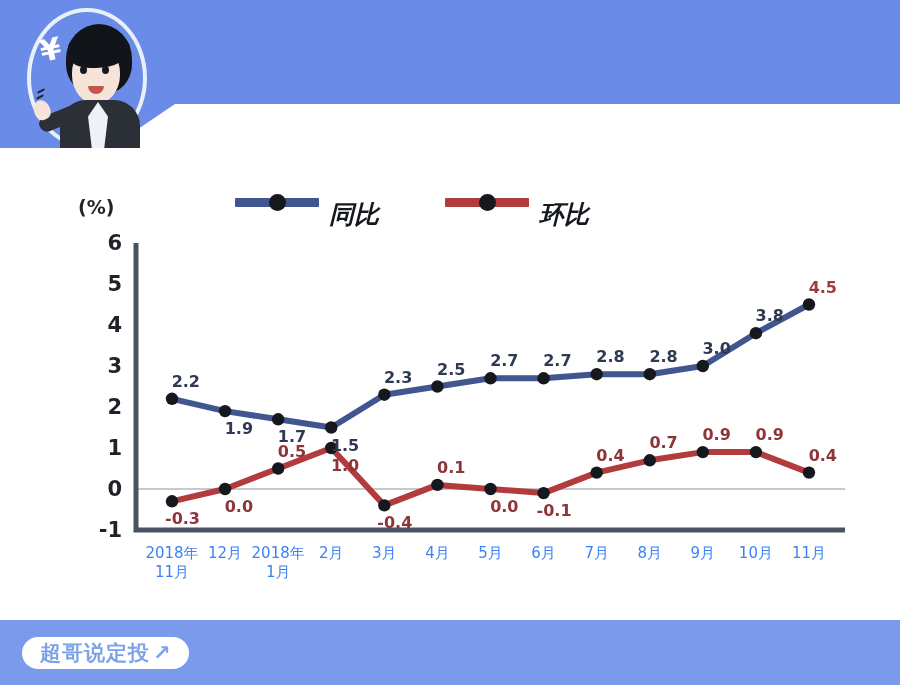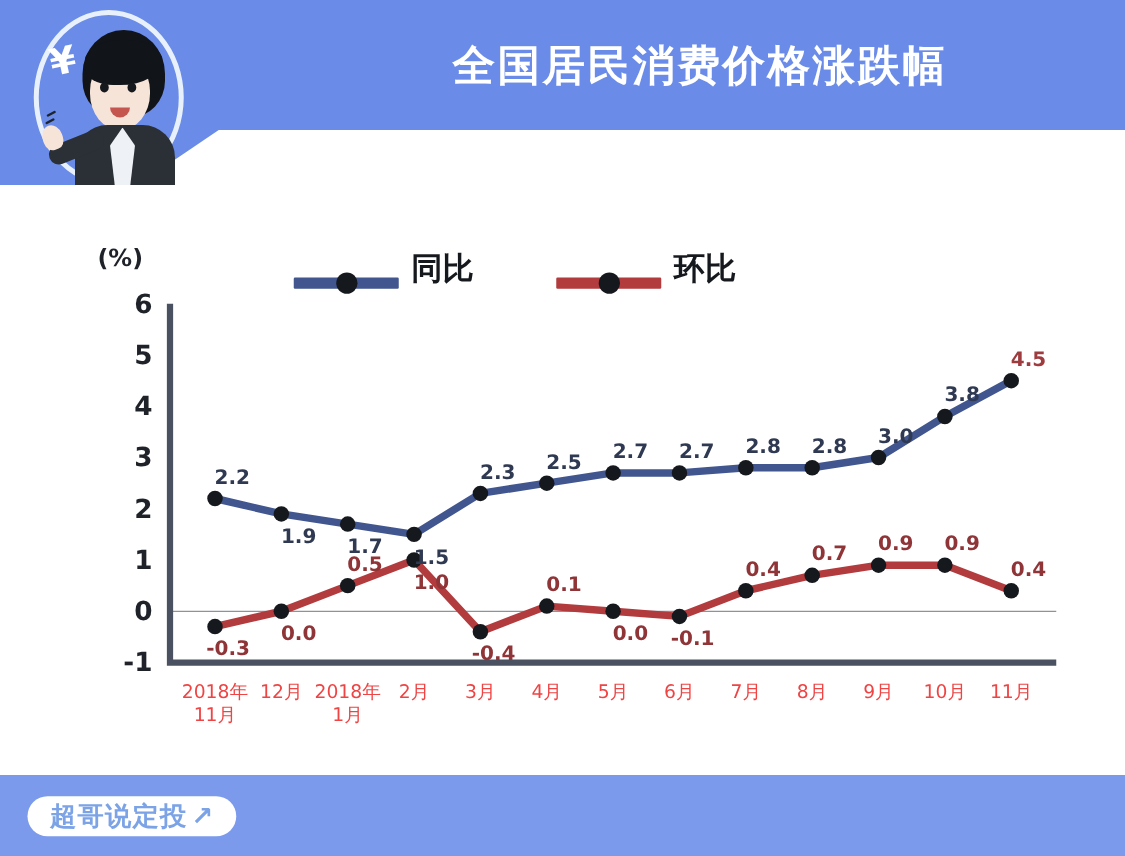--- a/index.html
+++ b/index.html
@@ -176,22 +176,23 @@
   }
   .legend {
     position: absolute;
     left: 235px; top: 50px;
     display: flex;
     align-items: center;
     gap: 66px;
   }
   .legend-item {
     display: flex;
-    align-items: flex-end;
+    align-items: flex-start;
     gap: 10px;
+    font-style: italic;
   }
   .legend-swatch {
     position: relative;
     width: 84px;
     height: 9px;
     border-radius: 1px;
   }
   .legend-swatch::after {
     content: "";
     position: absolute;
@@ -222,21 +223,21 @@
     font-weight: bold;
     color: #1f2329;
     font-family: "DejaVu Sans", "Liberation Sans", sans-serif;
     transform: translateY(-50%);
   }
   .x-tick {
     position: absolute;
     width: 76px;
     text-align: center;
     font-size: 15px;
-    color: #ef4444;
+    color: #3b82f6;
     line-height: 1.26;
     font-family: "DejaVu Sans", "Liberation Sans", sans-serif;
   }
   .dlabel {
     position: absolute;
     width: 56px;
     text-align: right;
     font-size: 16px;
     font-weight: bold;
     font-family: "DejaVu Sans", "Liberation Sans", sans-serif;
@@ -303,21 +304,20 @@
     <div class="avatar-body"></div>
     <div class="avatar-shirt"></div>
     <div class="avatar-arm"></div>
     <div class="avatar-hand"></div>
     <div class="avatar-spark">
         <i></i>
         <i></i>
       </div>
   </div>
 
-  <div class="header-title">全国居民消费价格涨跌幅</div>
 </div>
 
 <div class="chart-area">
   <div class="axis-unit">(%)</div>
 
   <div class="legend">
     <div class="legend-item">
       <span class="legend-swatch" id="sw0" style="background: rgb(65, 86, 143);"></span>
       <span class="legend-label">同比</span>
     </div>

